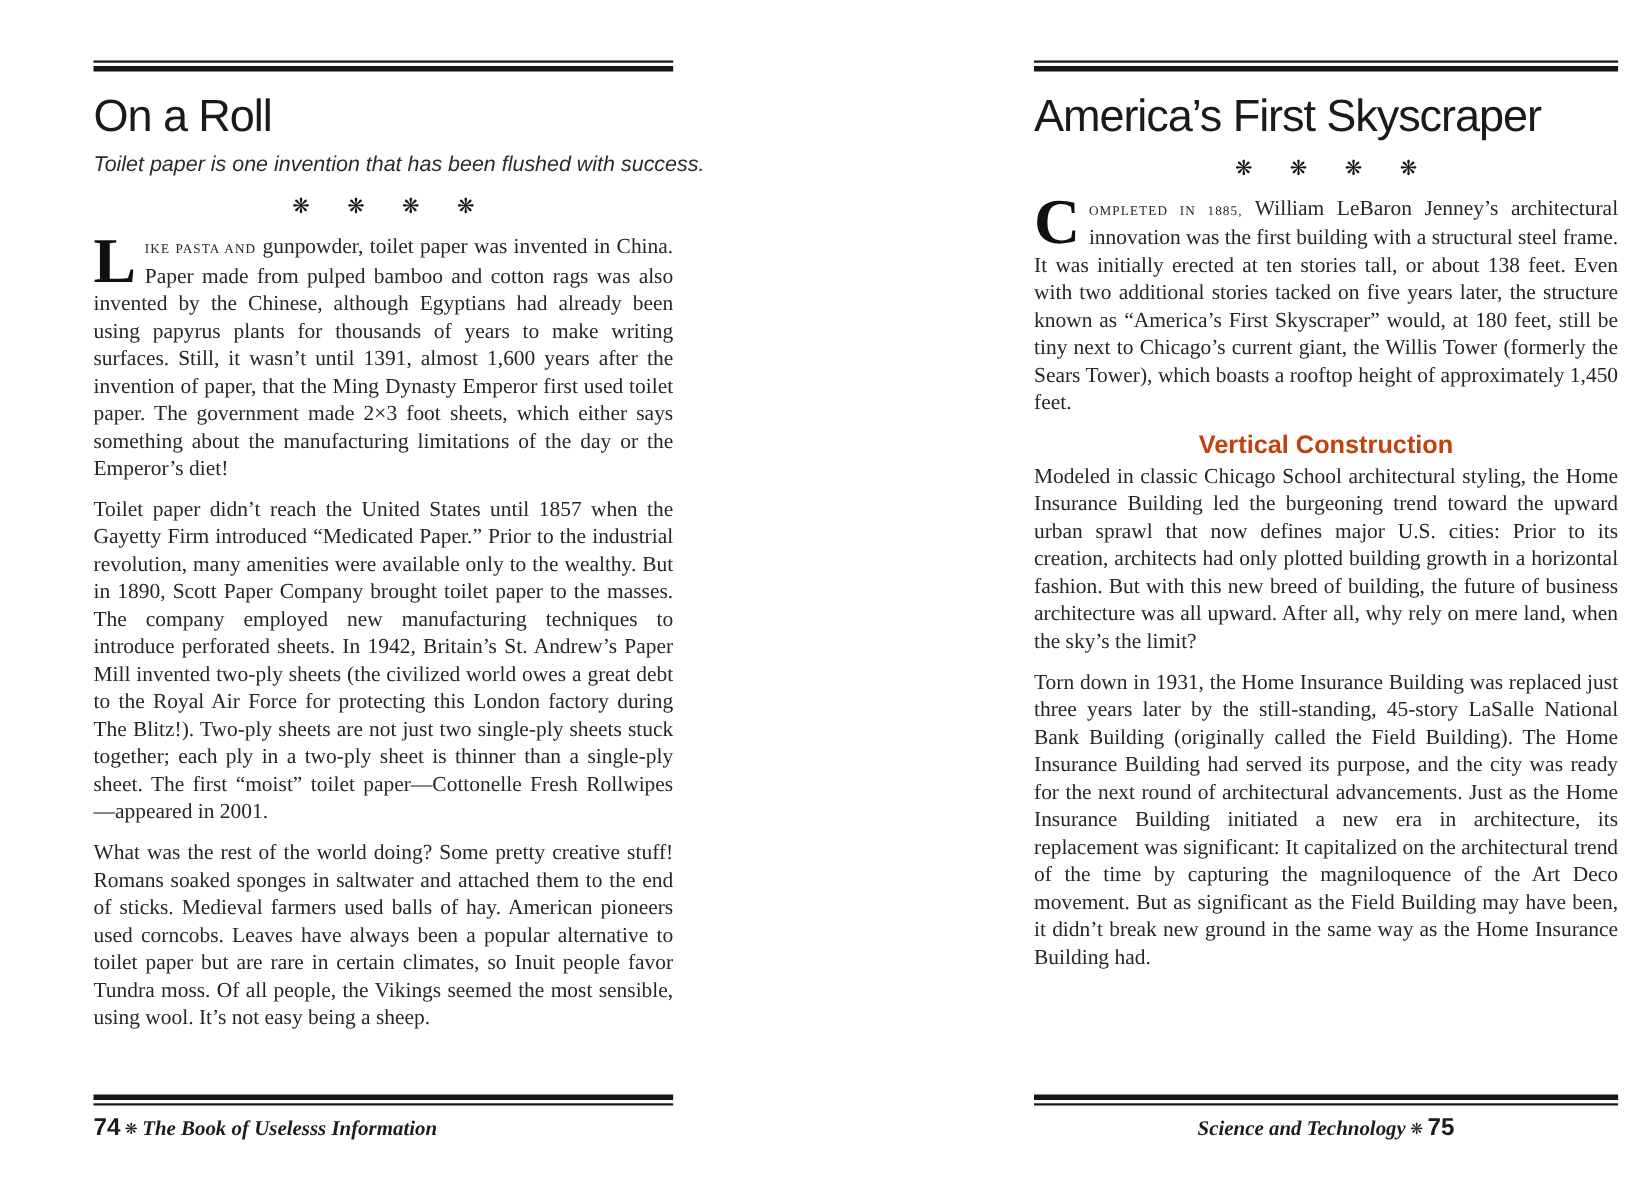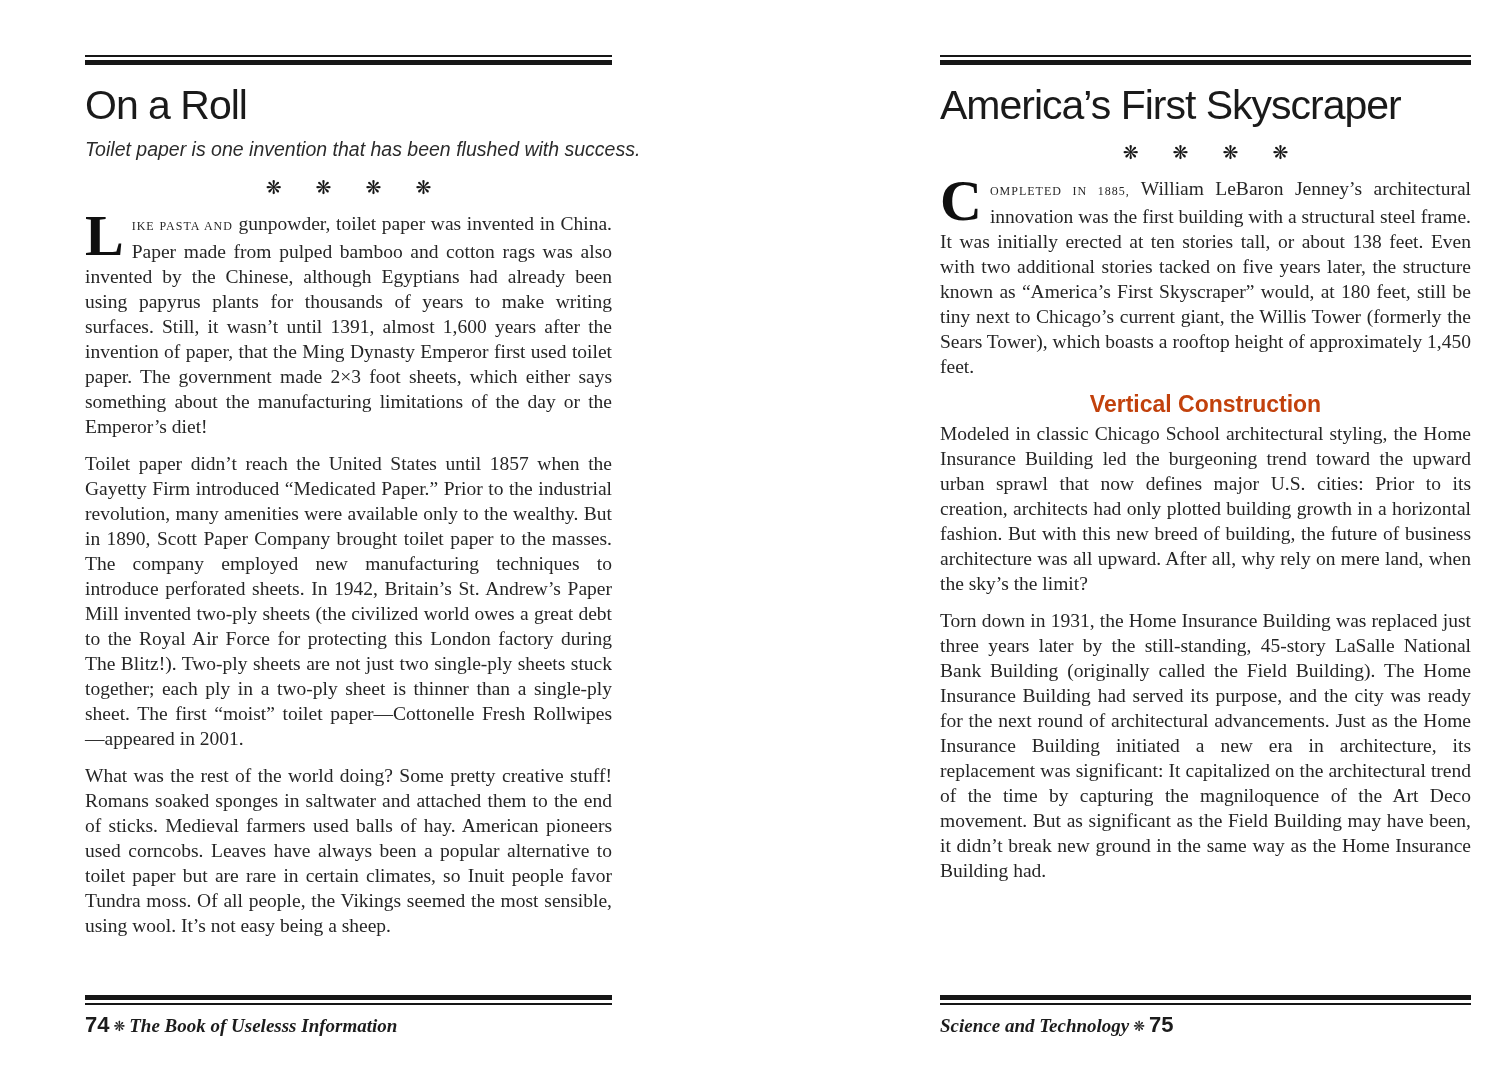--- a/index.html
+++ b/index.html
@@ -87,21 +87,21 @@
   .page-footer {
     position: absolute;
     left: 0; right: 0; bottom: 0;
   }
   .folio-line {
     margin-top: 7px;
     font-size: 19px;
     color: #1c1c1c;
     white-space: nowrap;
   }
-  .folio-right { text-align: left; }
+  .folio-right { text-align: center; }
   .folio-page-num {
     font-family: "Liberation Sans", sans-serif;
     font-weight: 700;
     font-size: 22px;
   }
   .folio-ornament {
     font-size: 14px;
     padding: 0 4px;
     vertical-align: 1px;
   }

